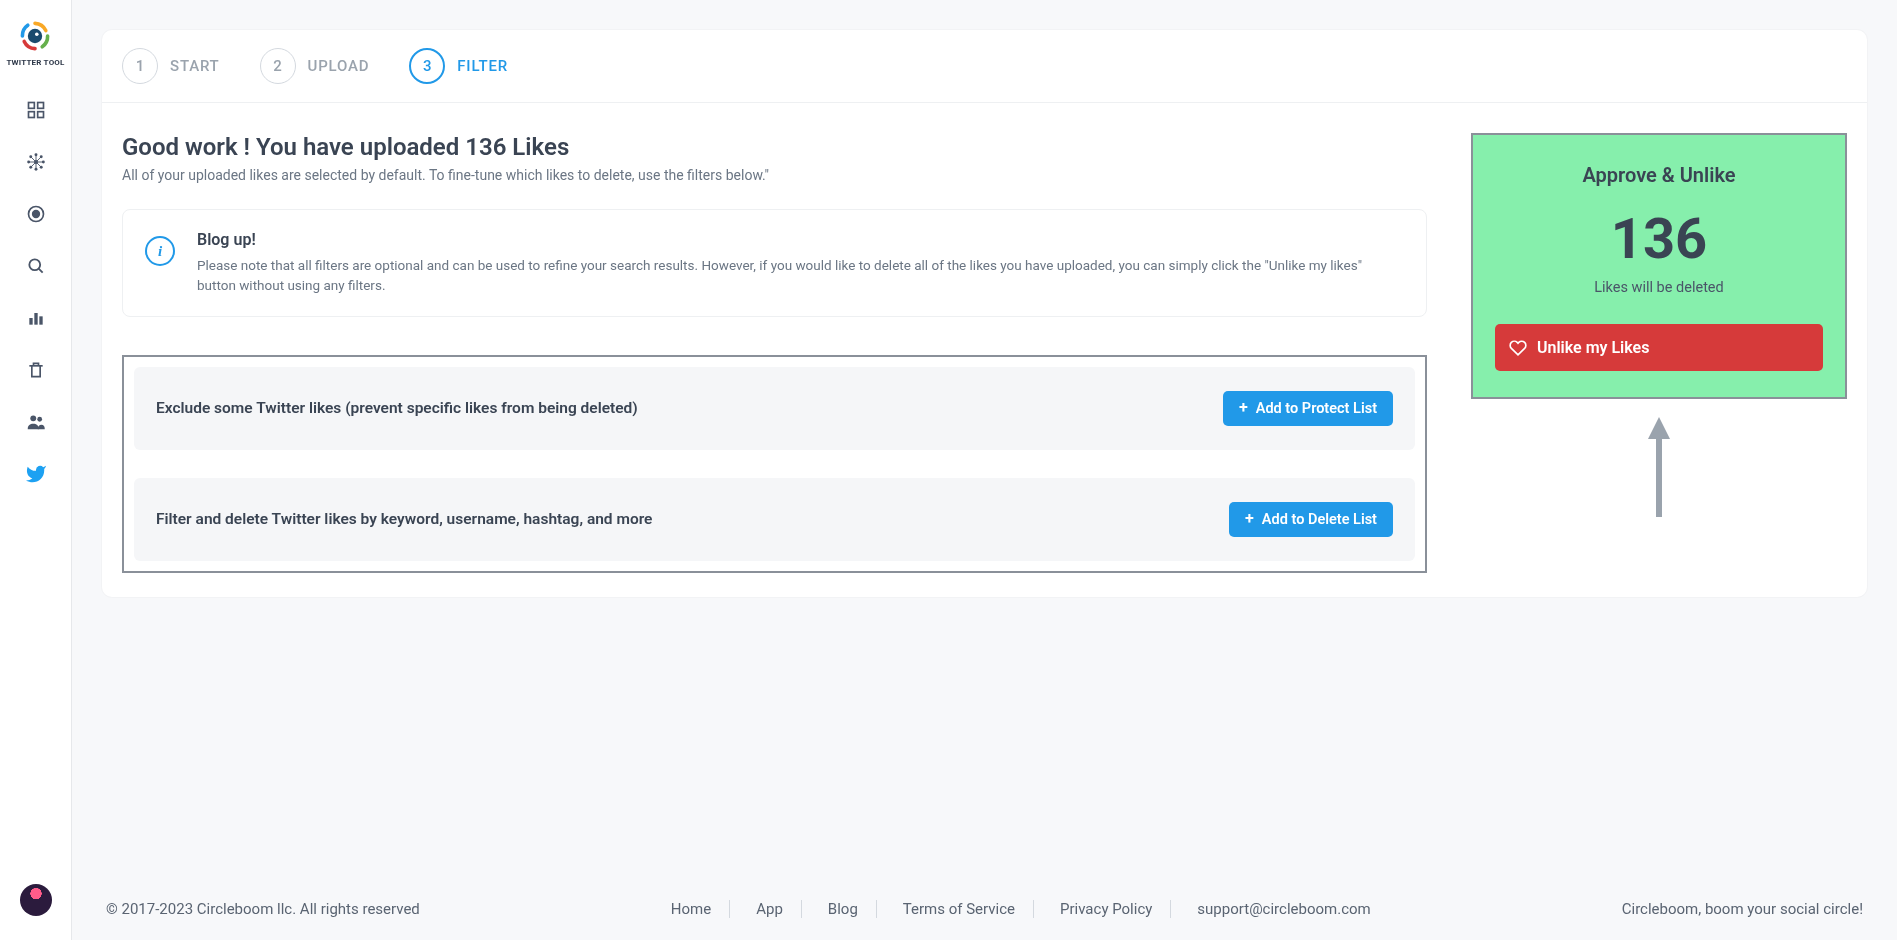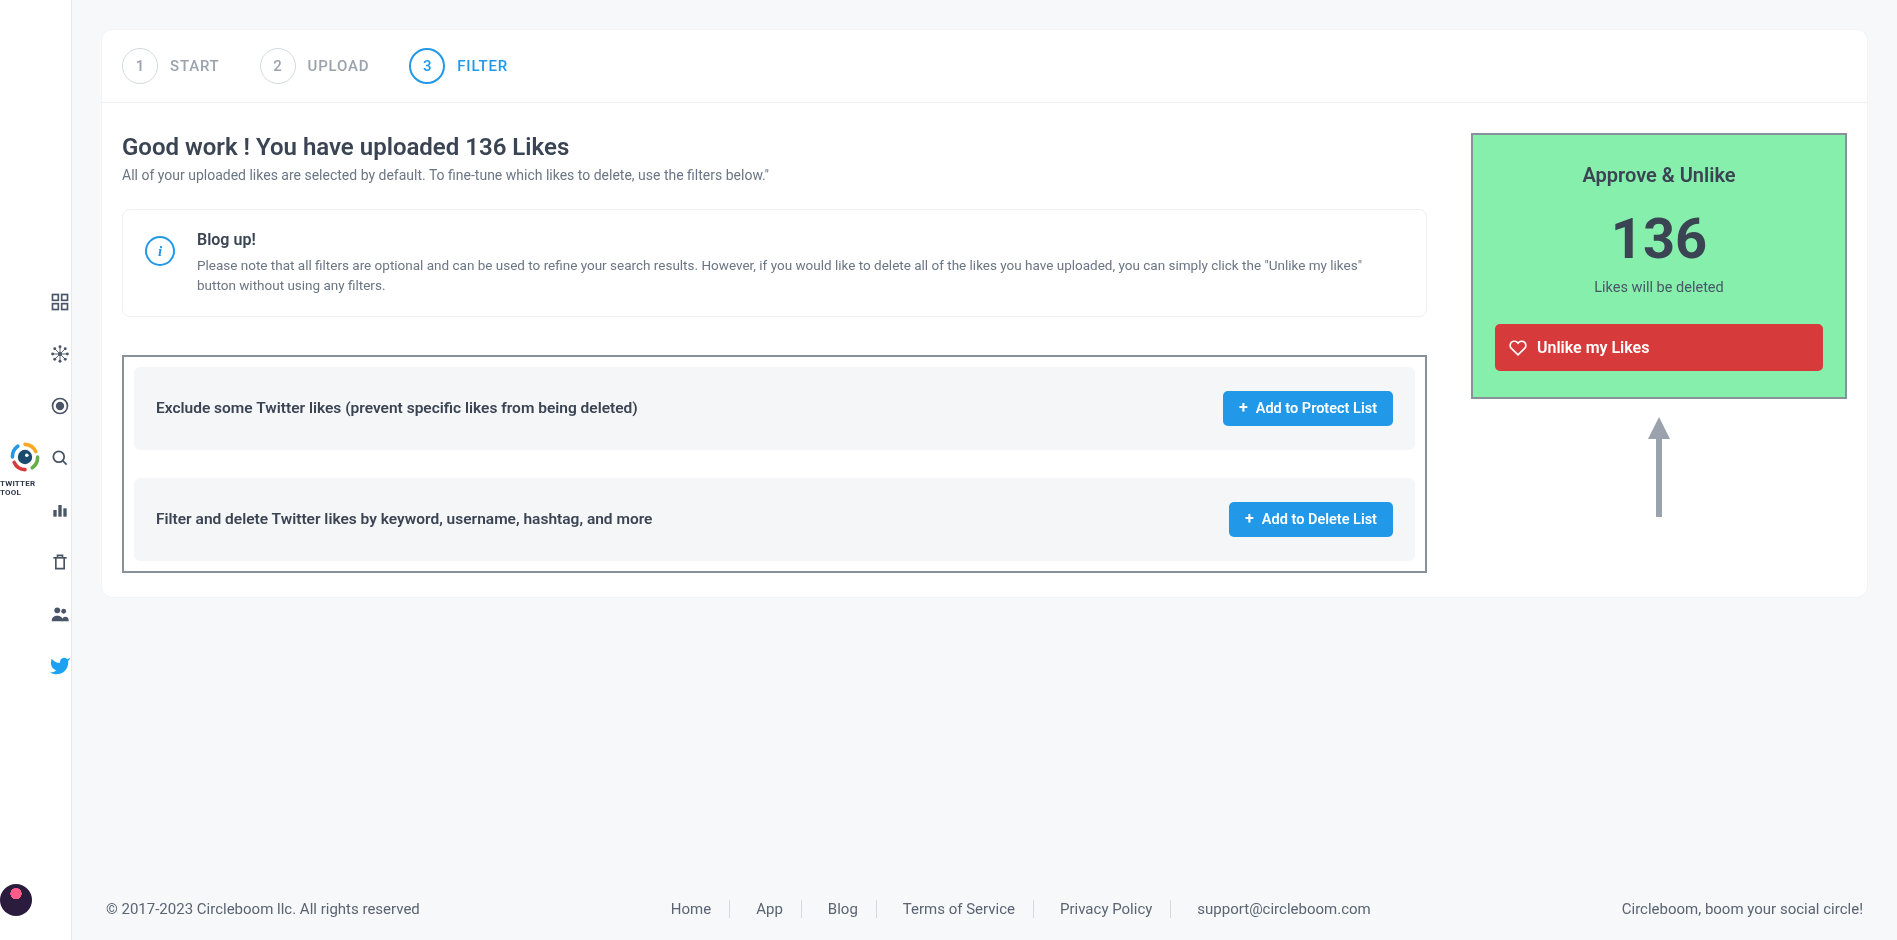--- a/index.html
+++ b/index.html
@@ -1,17 +1,17 @@
 <!DOCTYPE html>
 <html><head>
 <meta charset="utf-8">
 <style>
 * { margin: 0; padding: 0; box-sizing: border-box; font-family: -apple-system, BlinkMacSystemFont, "Segoe UI", Roboto, sans-serif; }
 body { background: #f7f8fa; display: flex; min-height: 100vh; }
-.sidebar { width: 72px; background: #fff; border-right: 1px solid #e6e8eb; display: flex; flex-direction: row; align-items: center; padding-top: 18px; position: fixed; top:0; left:0; bottom:0; }
+.sidebar { width: 72px; background: #fff; border-right: 1px solid #e6e8eb; display: flex; flex-direction: column; align-items: center; padding-top: 18px; position: fixed; top:0; left:0; bottom:0; }
 .logo-box { display:flex; flex-direction:column; align-items:center; margin-bottom: 22px; }
 .logo-svg { width:36px; height:36px; }
 .logo-text { font-size: 8px; font-weight:700; color:#2d3748; margin-top:4px; letter-spacing:0.2px; }
 .nav-icons { display:flex; flex-direction:column; align-items:center; gap:30px; margin-top:10px; }
 .nav-icon { width:22px; height:22px; color:#4a5568; cursor:pointer; display:flex; align-items:center; justify-content:center; }
 .nav-icon.twitter { color:#1da1f2; }
 .avatar { width:32px; height:32px; border-radius:50%; background: radial-gradient(circle at 50% 30%, #ff5c8a 20%, #2b1b3d 21%); position:absolute; bottom:24px; }
 .main { margin-left:72px; flex:1; padding: 30px 30px 0 30px; display:flex; flex-direction:column; min-height:100vh; }
 .card { background:#fff; border-radius:10px; box-shadow: 0 0 0 1px rgba(0,0,0,0.02); }
 .stepper-bar { padding: 18px 20px; border-bottom:1px solid #eef0f2; display:flex; align-items:center; gap:40px; }

